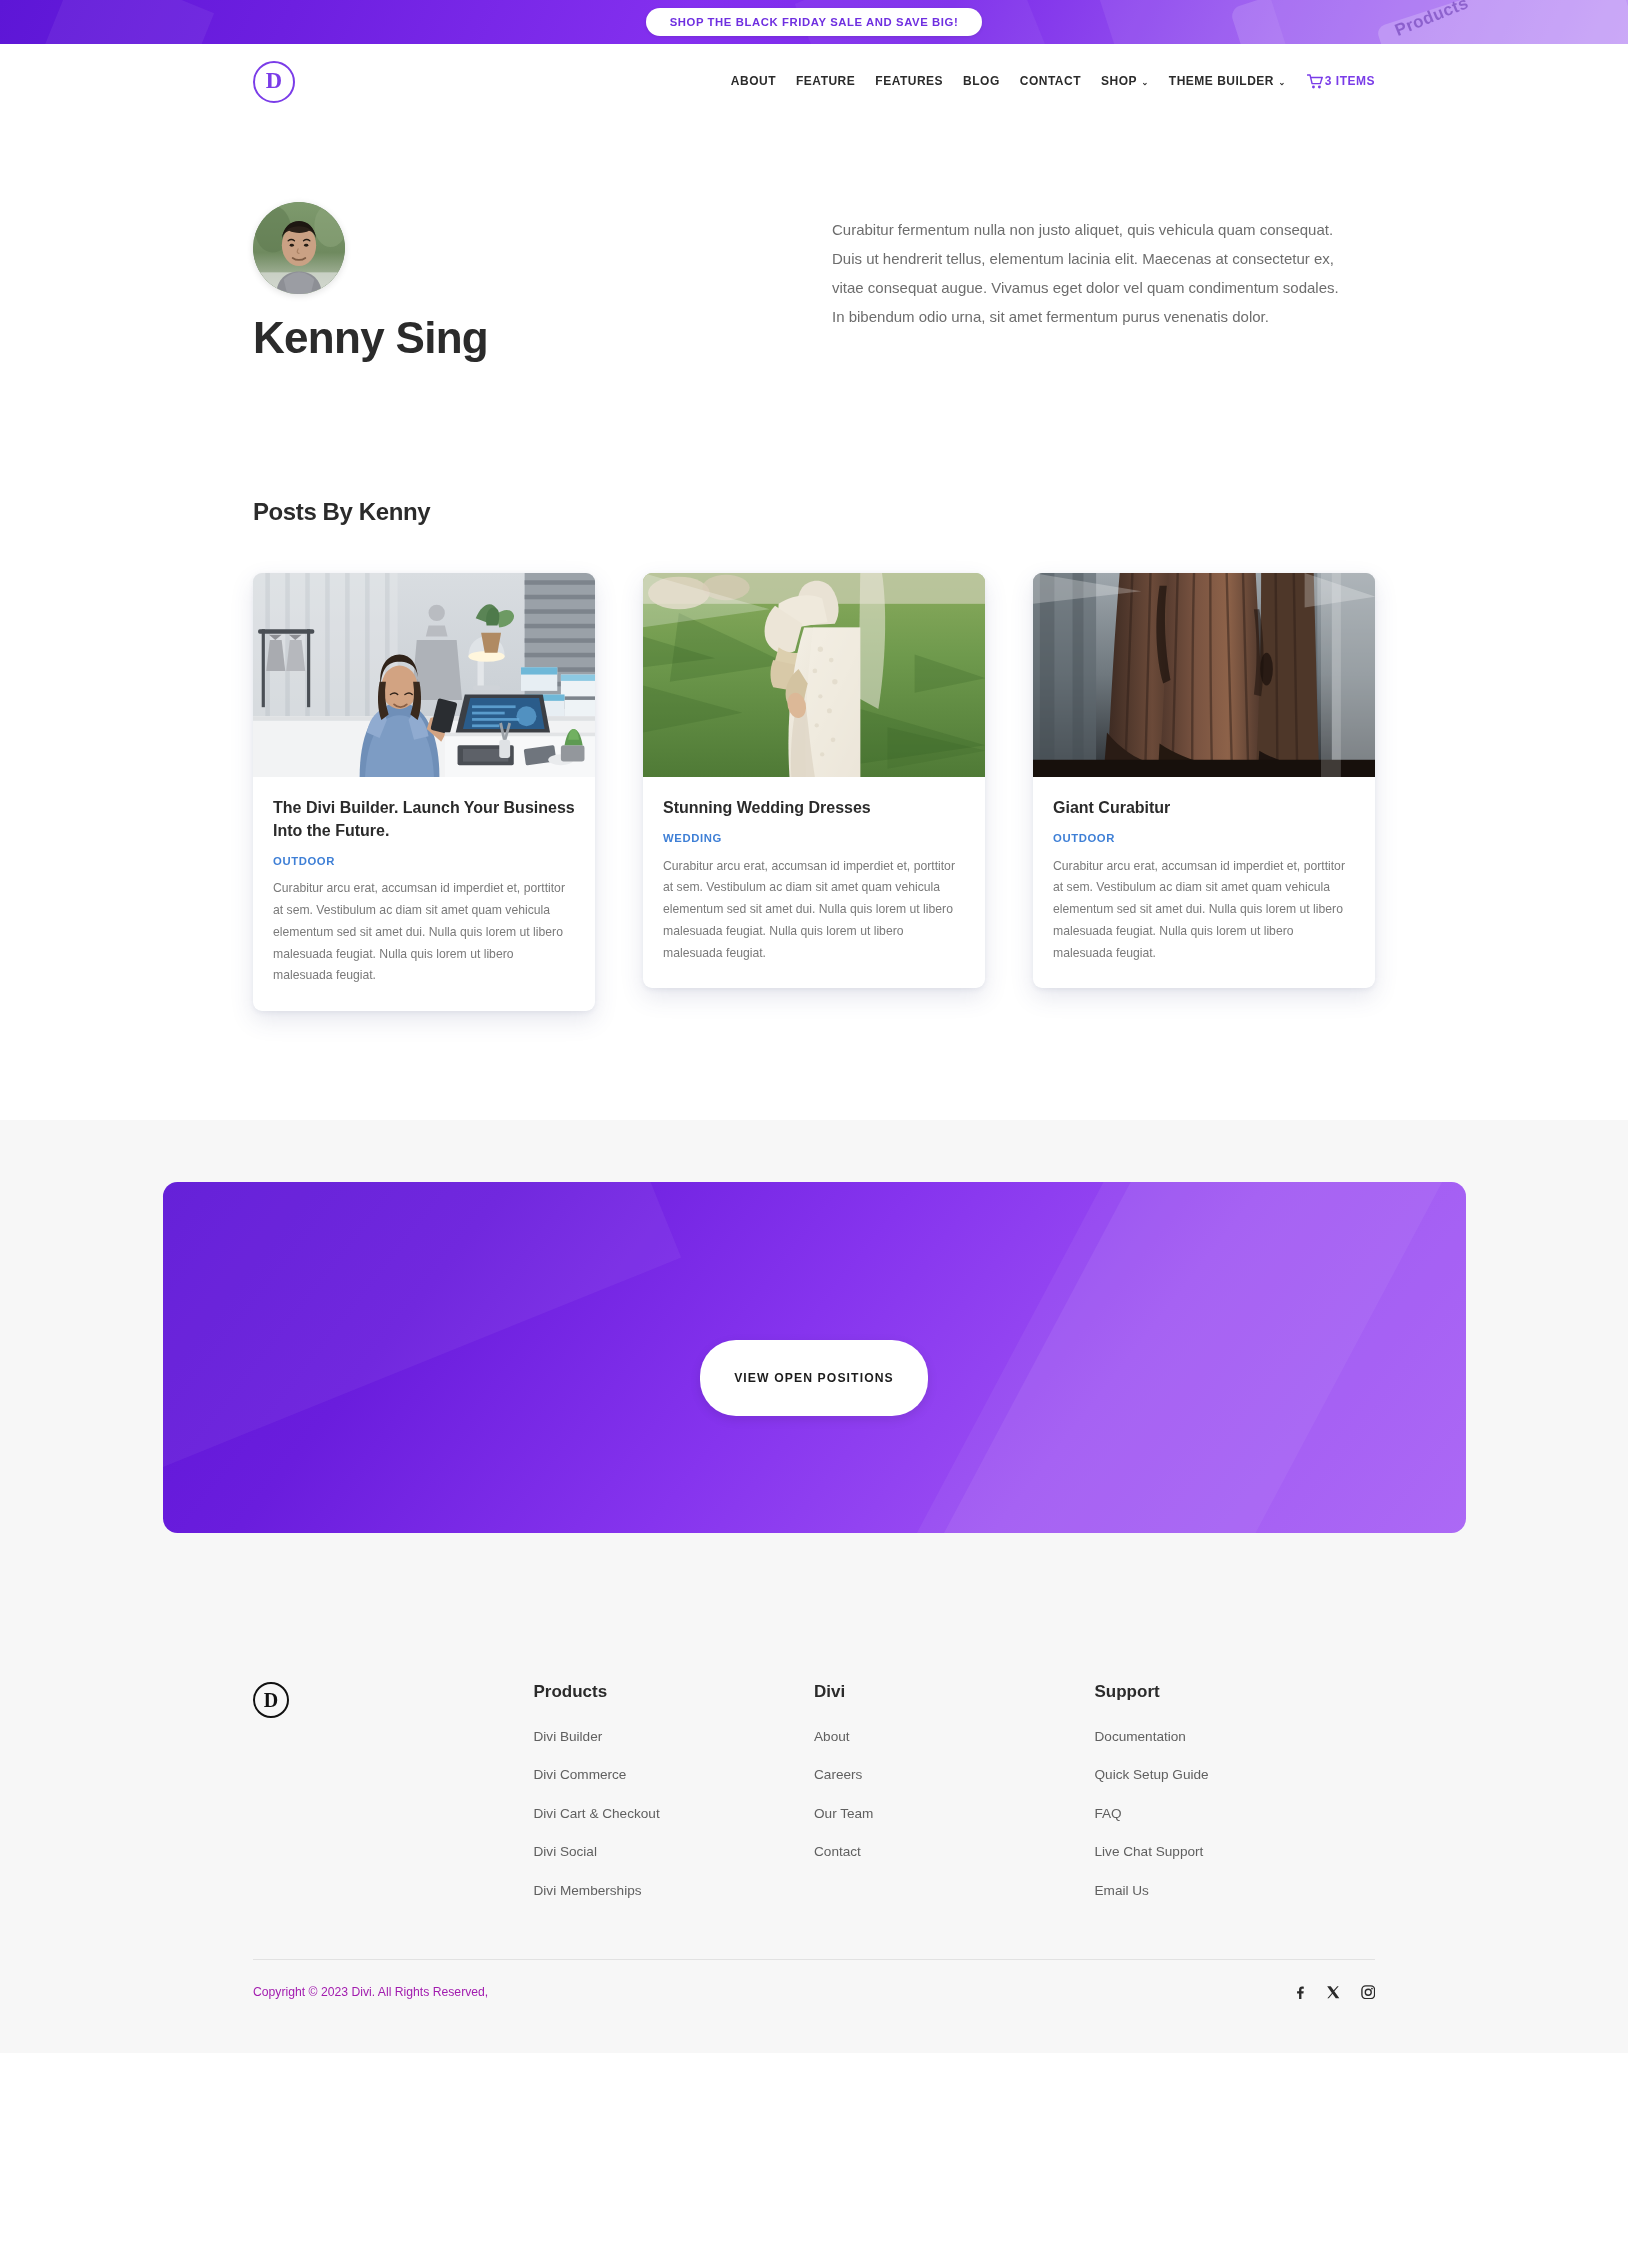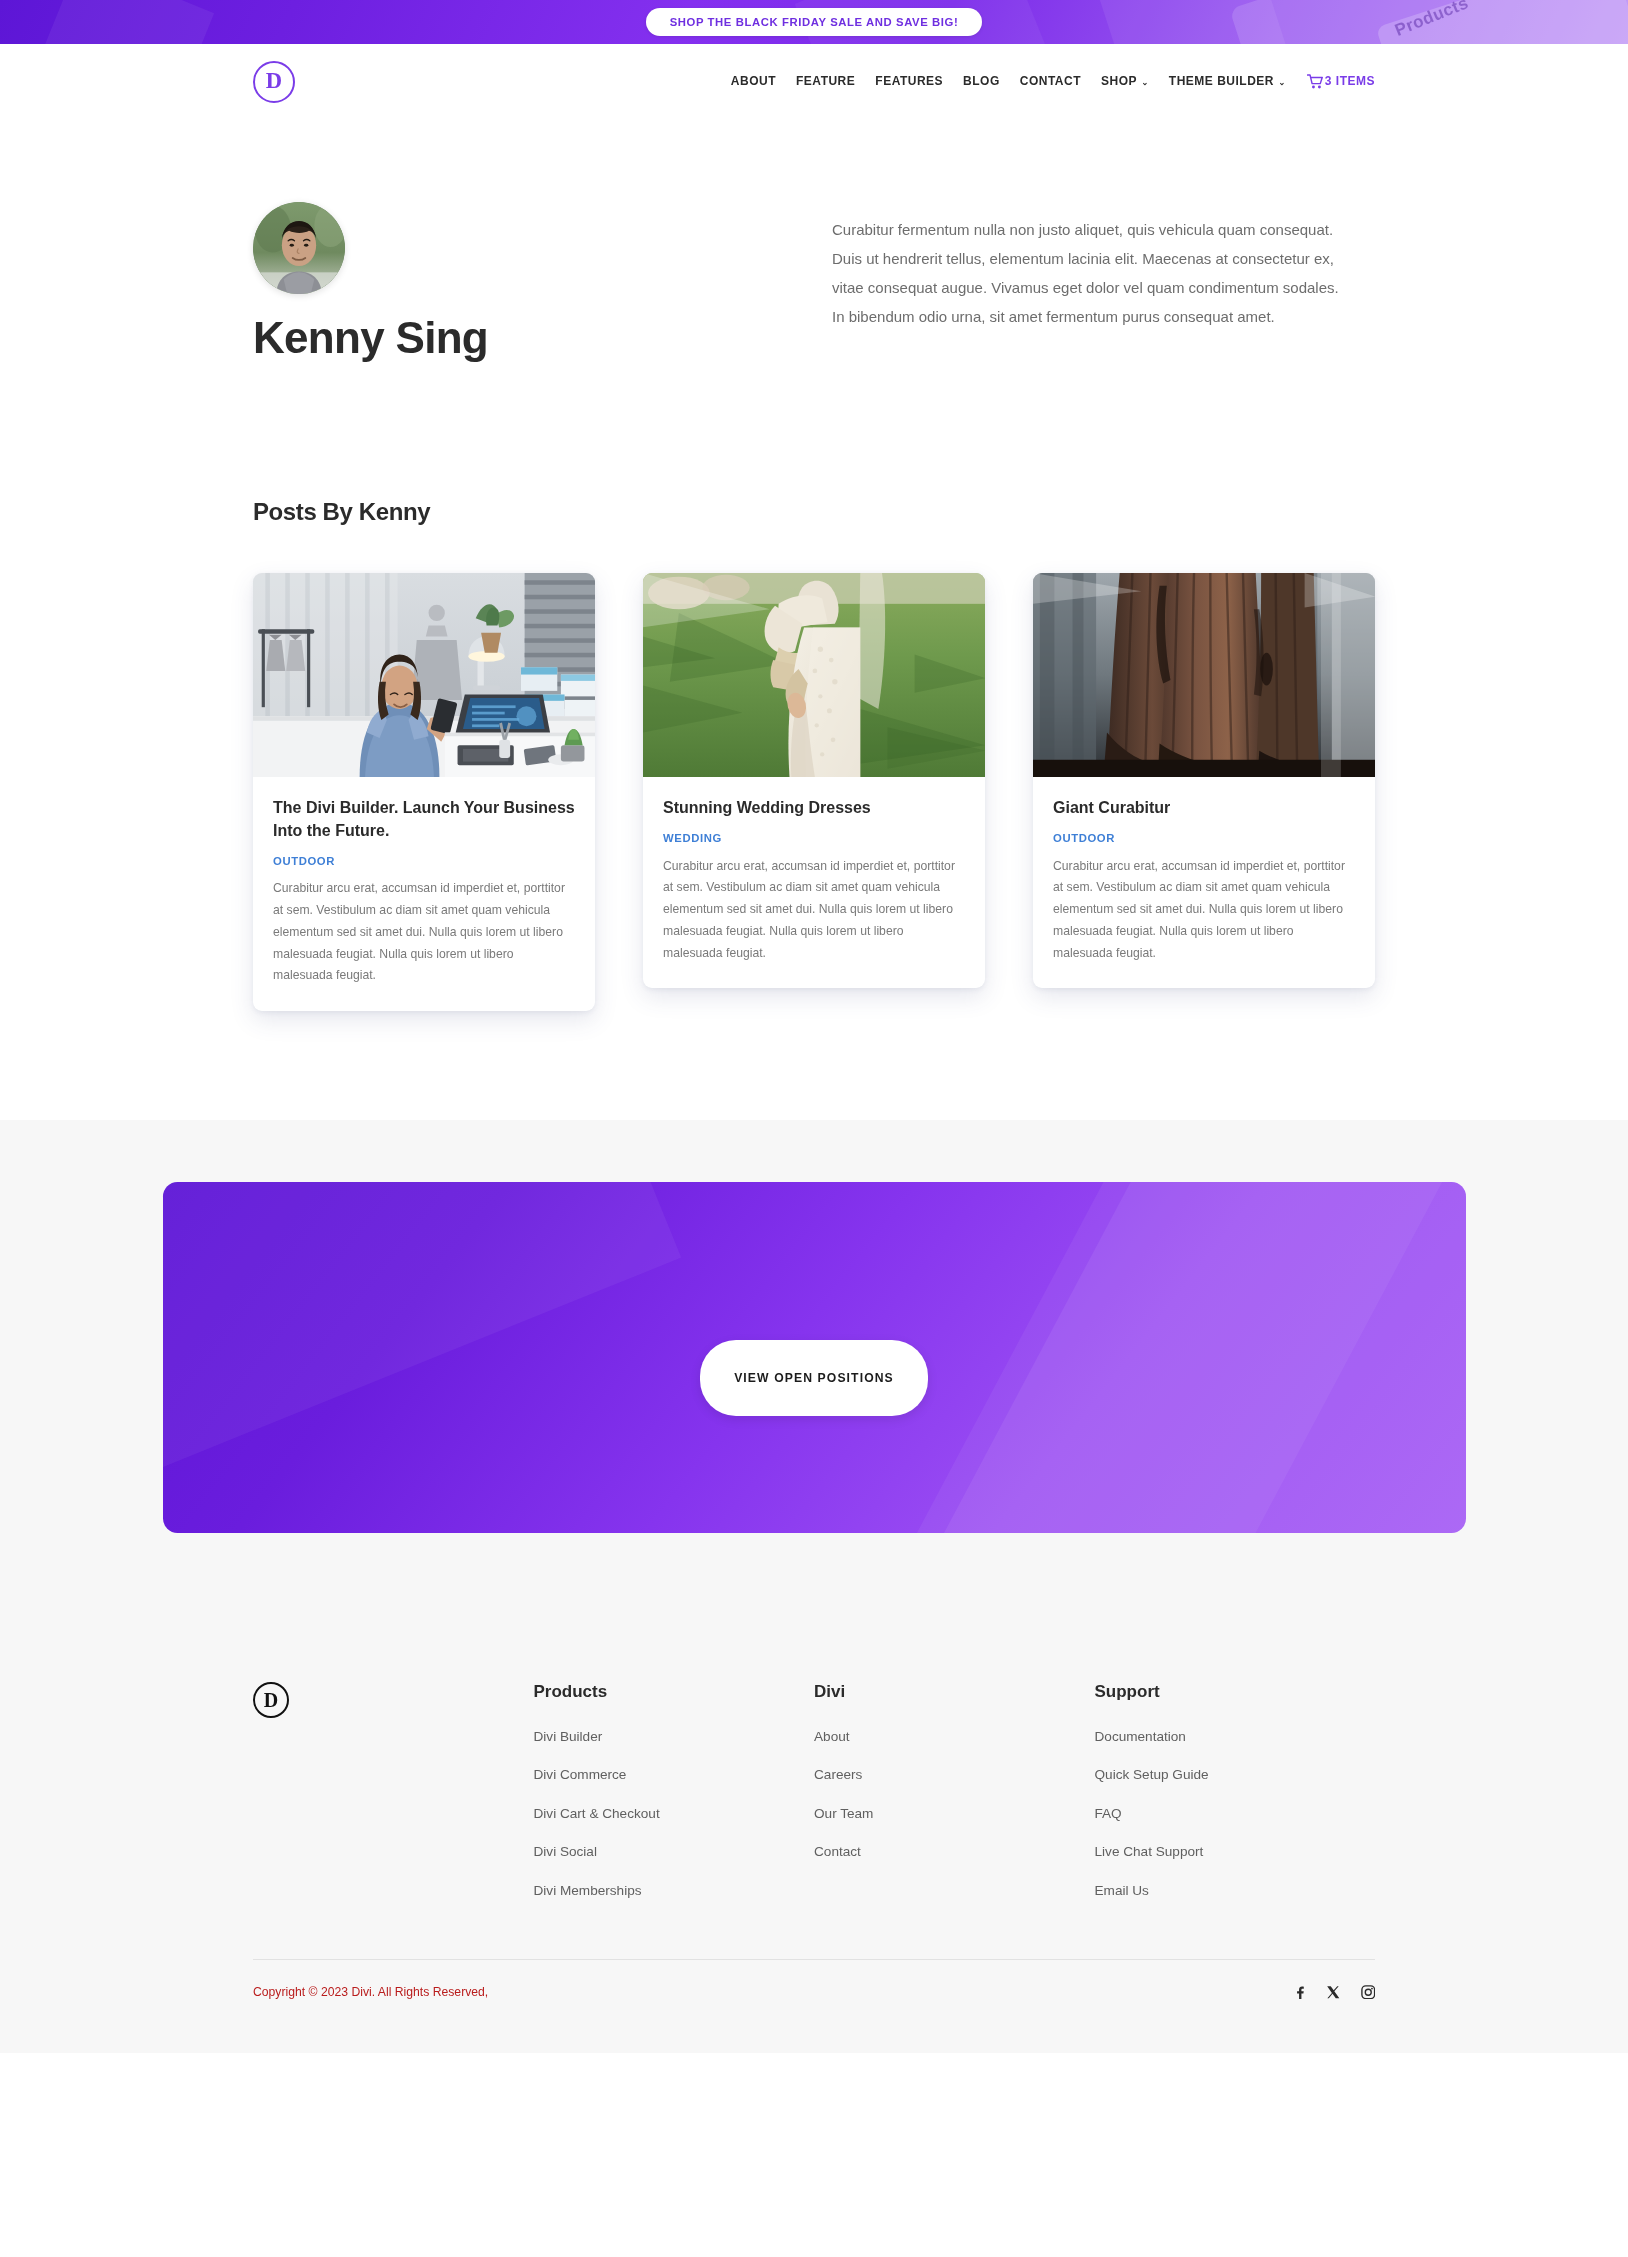--- a/index.html
+++ b/index.html
@@ -356,21 +356,21 @@
     margin-top: 38px;
   }
   .footer-bottom {
     display: flex;
     align-items: center;
     justify-content: space-between;
     padding: 25px 0 54px;
   }
   .copyright {
     font-size: 12.2px;
-    color: #b91c1c;
+    color: #a21caf;
   }
   .socials { display: flex; align-items: center; gap: 20px; }
   .social-icon { cursor: pointer; display: block; }
 </style>
 </head>
 <body>
 
 <div class="promo-bar">
   <div class="promo-shape s4"></div>
   <div class="promo-shape s5"></div>
@@ -450,21 +450,21 @@
               <ellipse cx="59" cy="48" rx="2.4" ry="1.6" fill="#241c14"></ellipse>
               <path d="M39 43c2-1.6 5-1.6 7 0" stroke="#241c14" stroke-width="1.4" fill="none" stroke-linecap="round"></path>
               <path d="M56 43c2-1.6 5-1.6 7 0" stroke="#241c14" stroke-width="1.4" fill="none" stroke-linecap="round"></path>
               <path d="M44 62c4 3 10 3 14 0" stroke="#7d5b43" stroke-width="2" fill="none" stroke-linecap="round"></path>
               <path d="M50 52c-1 3-2 4 1 5" stroke="#a87f61" stroke-width="1.3" fill="none" stroke-linecap="round"></path>
             </g>
           </svg>
         </div>
         <h1 class="author-name">Kenny Sing</h1>
       </div>
-      <p class="author-bio">Curabitur fermentum nulla non justo aliquet, quis vehicula quam consequat. Duis ut hendrerit tellus, elementum lacinia elit. Maecenas at consectetur ex, vitae consequat augue. Vivamus eget dolor vel quam condimentum sodales. In bibendum odio urna, sit amet fermentum purus consequat amet.</p>
+      <p class="author-bio">Curabitur fermentum nulla non justo aliquet, quis vehicula quam consequat. Duis ut hendrerit tellus, elementum lacinia elit. Maecenas at consectetur ex, vitae consequat augue. Vivamus eget dolor vel quam condimentum sodales. In bibendum odio urna, sit amet fermentum purus venenatis dolor.</p>
     </div>
   </div>
 </section>
 
 <section class="posts-section">
   <div class="container">
     <h2 class="section-title">Posts By Kenny</h2>
     <div class="cards-row">
 
       <article class="post-card">

